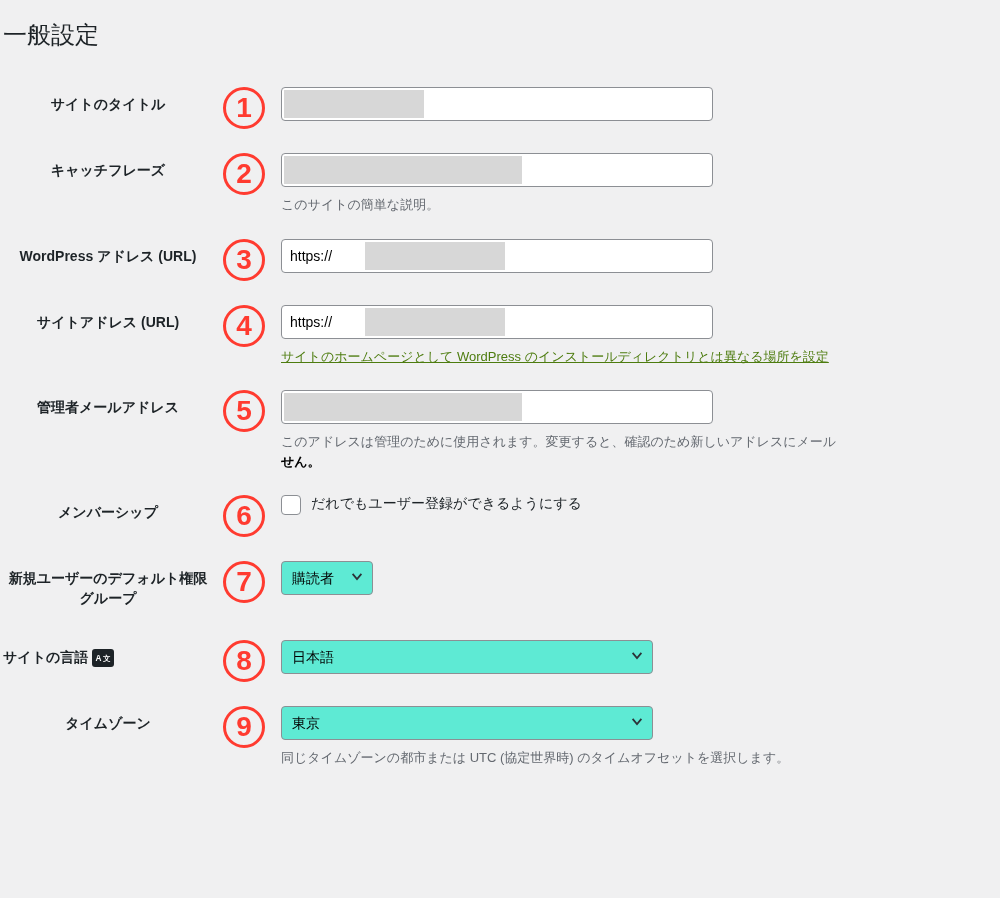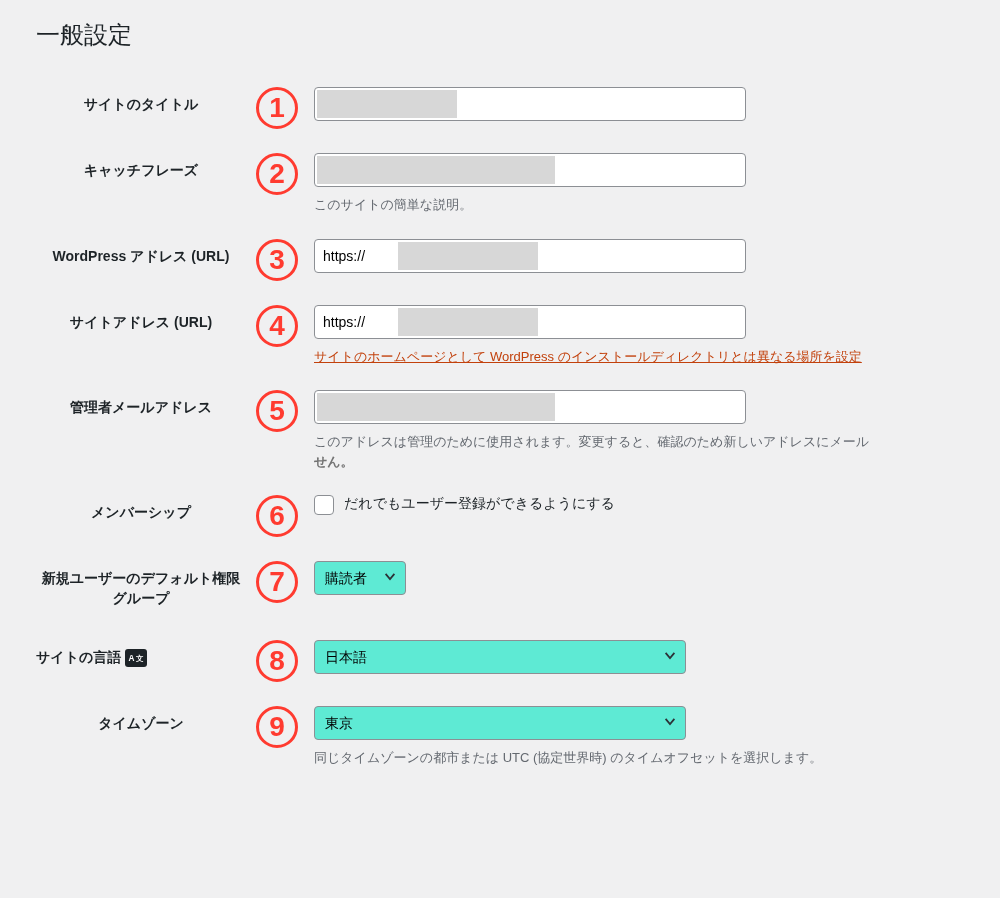--- a/index.html
+++ b/index.html
@@ -5,21 +5,21 @@
     * { margin: 0; padding: 0; box-sizing: border-box; }
     body {
       background: #f0f0f1;
       font-family: -apple-system, BlinkMacSystemFont, "Hiragino Kaku Gothic ProN", "Yu Gothic", sans-serif;
       font-size: 14px;
       color: #1d2327;
       padding: 0;
       width: 1000px;
       overflow: hidden;
     }
-    .wrap { padding: 10px 20px 20px 36px; }
+    .wrap { padding: 10px 20px 20px 3px; }
     h1 {
       font-size: 24px;
       font-weight: 400;
       color: #1d2327;
       margin: 0 0 20px 0;
       padding: 9px 0 4px 0;
     }
     .form-table { width: 100%; border-collapse: collapse; }
     .form-table tr { vertical-align: top; }
     .form-table th {
@@ -79,22 +79,22 @@
     .mask.m2 { width: 238px; }
     .mask.m3 { left: 84px; width: 140px; }
     .mask.m4 { left: 84px; width: 140px; }
     .mask.m5 { width: 238px; }
     .description {
       font-size: 13px;
       color: #646970;
       margin-top: 8px;
       line-height: 1.5;
     }
-    .desc-bold { font-weight: 700; color: #737373; }
-    a.link { color: #c2410c; text-decoration: underline; font-size: 13px; }
+    .desc-bold { font-weight: 700; color: #000000; }
+    a.link { color: #4d7c0f; text-decoration: underline; font-size: 13px; }
     label.checkbox-label {
       display: flex;
       align-items: flex-start;
       gap: 10px;
       font-size: 14px;
       color: #1d2327;
       min-height: 34px;
     }
     input[type="checkbox"] {
       width: 20px;

